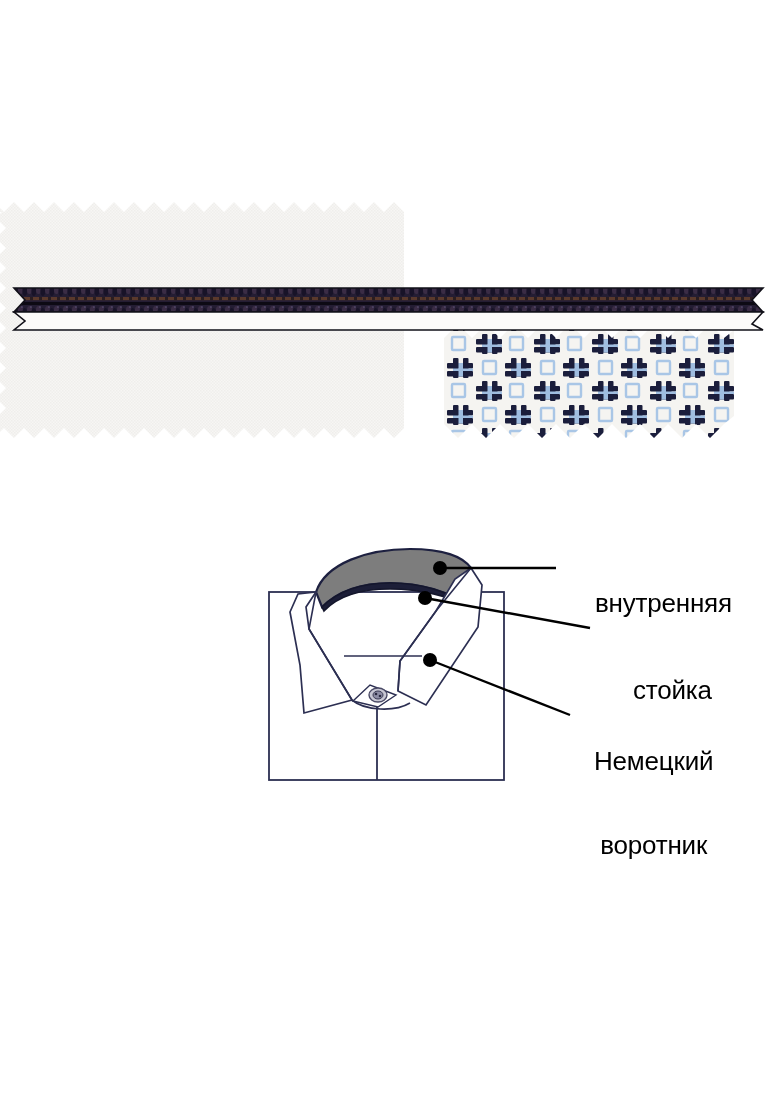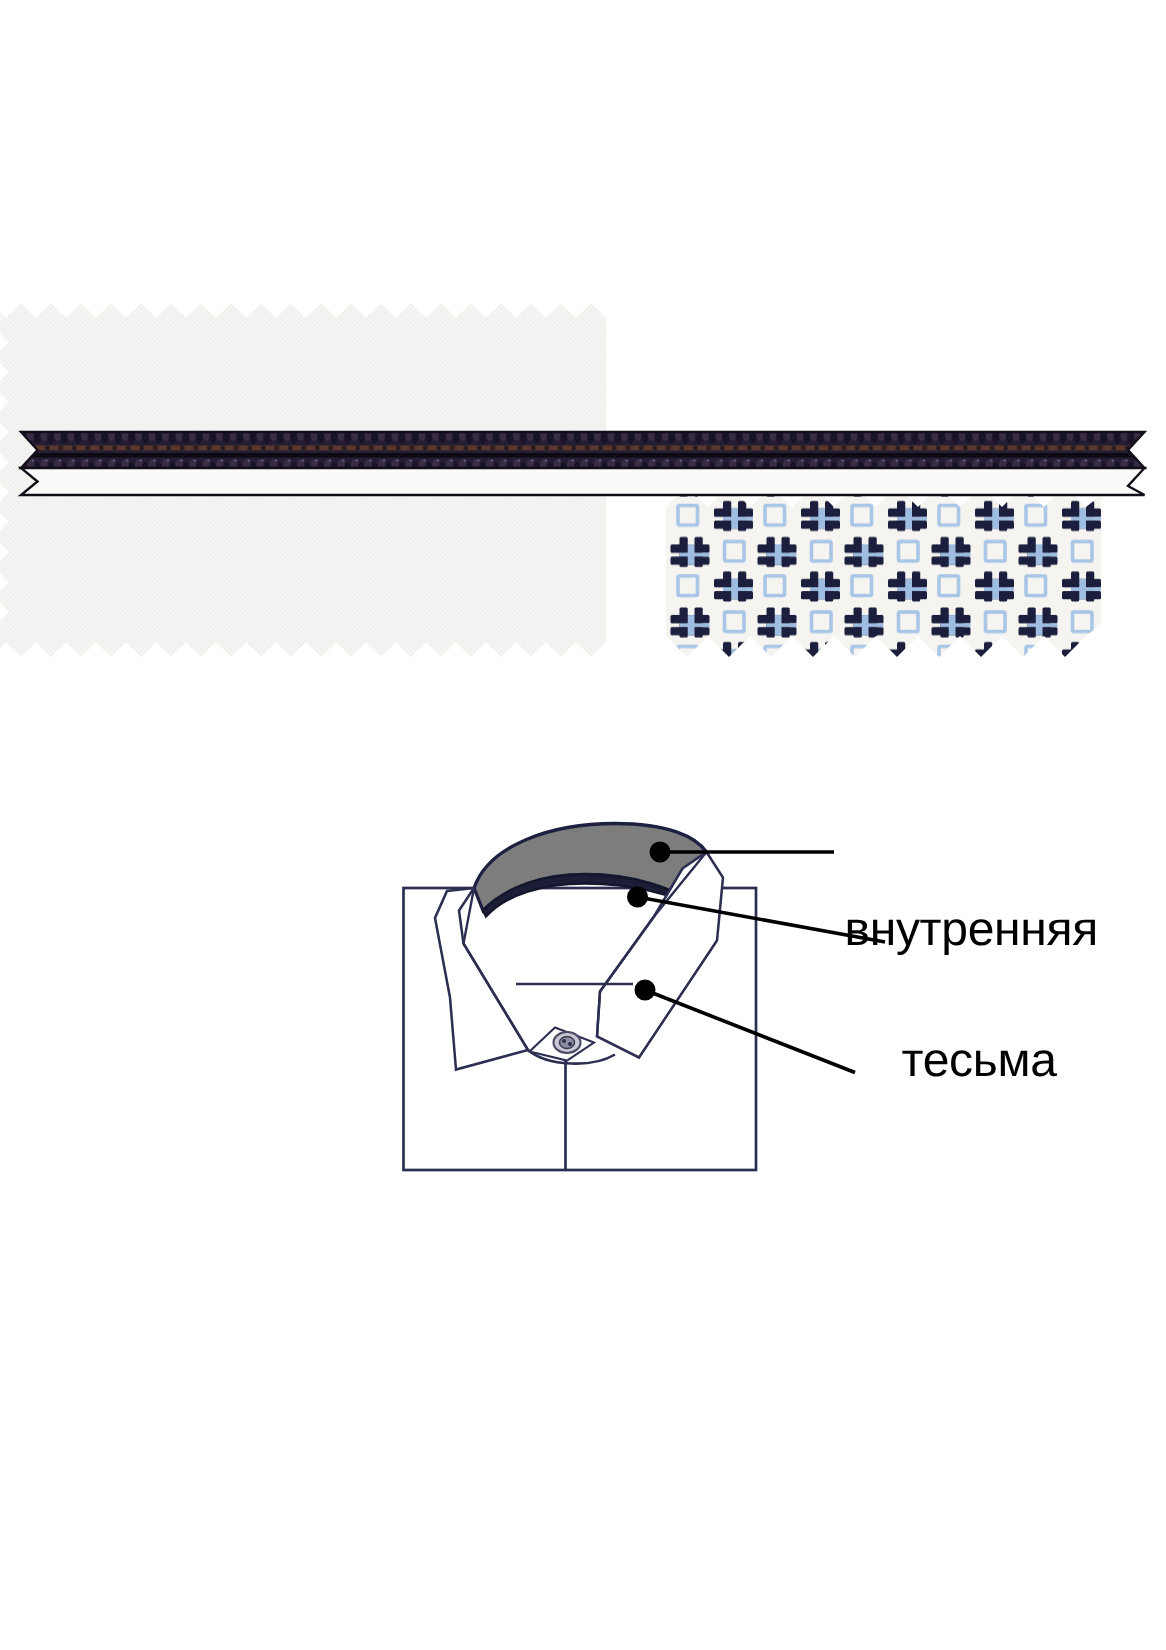--- a/index.html
+++ b/index.html
@@ -54,25 +54,26 @@
     width: 527px;
     height: 300px;
   }
   .collar-svg { position: absolute; left: 0; top: 0; }
 
   
   .label {
     position: absolute;
     color: #000000;
     font-family: "Liberation Sans", sans-serif;
-    font-size: 32px;
+    font-size: 26px;
     line-height: 1.08;
     letter-spacing: -0.2px;
     white-space: pre;
     text-align: center;
+    margin-left: 32px;
   }
   #label-inner-stand { left: 563px; top: 533px; }
   #label-tape       { left: 601px; top: 620px; }
   #label-collar     { left: 562px; top: 691px; }
 </style>
 </head>
 <body>
 
 <div id="page">
 
@@ -215,17 +216,21 @@
       <line x1="180" y1="145" x2="320" y2="200" stroke="#000000" stroke-width="2.4"></line>
       <circle cx="180" cy="145" r="7" fill="#000000"></circle>
     </svg>
   </div>
 
   <div class="label" id="label-inner-stand">
     <div>внутренняя</div>
   </div>
 
   <div class="label" id="label-tape">
-    <div>тесьма</div>
-  </div>
-
+    <div>стойка</div>
+  </div>
+
+  <div class="label" id="label-collar">
+    <div>Немецкий</div>
+    <div>воротник</div>
+  </div>
 
 </div>
 
 </body></html>

